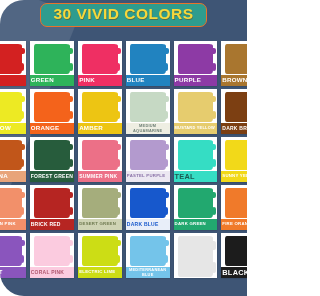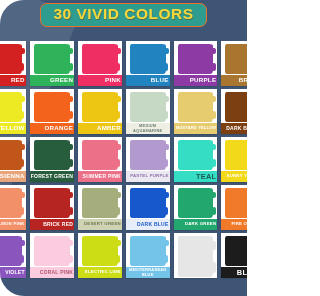--- a/index.html
+++ b/index.html
@@ -94,21 +94,21 @@
     position: absolute;
     right: -2.5px; bottom: 10%;
     width: 4px; height: 26%;
     background: inherit;
     border-radius: 2px;
   }
   .label {
     flex: 0 0 11px;
     display: flex;
     align-items: center;
-    justify-content: flex-end;
+    justify-content: flex-start;
     overflow: hidden;
   }
   .label-text {
     font-size: 6.2px;
     font-weight: bold;
     letter-spacing: 0.25px;
     text-align: center;
     line-height: 1.0;
     white-space: nowrap;
     padding: 0 1px;

